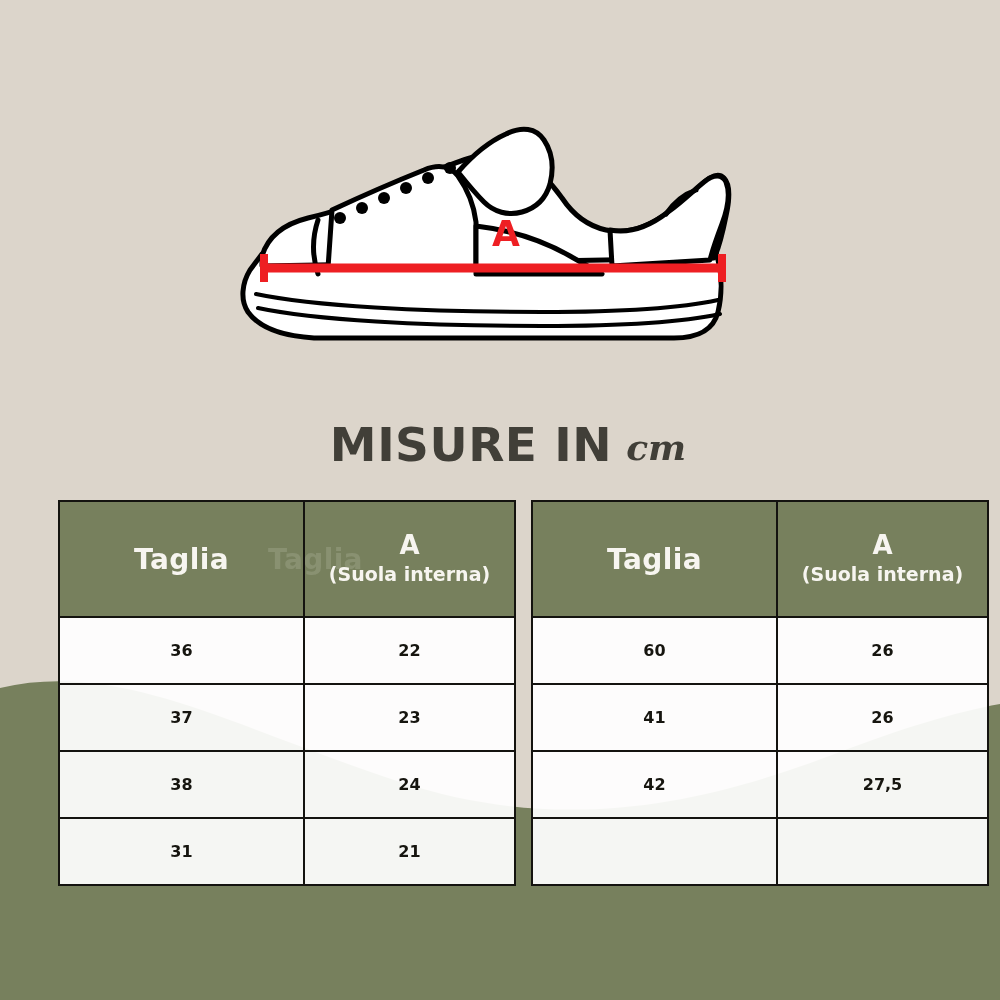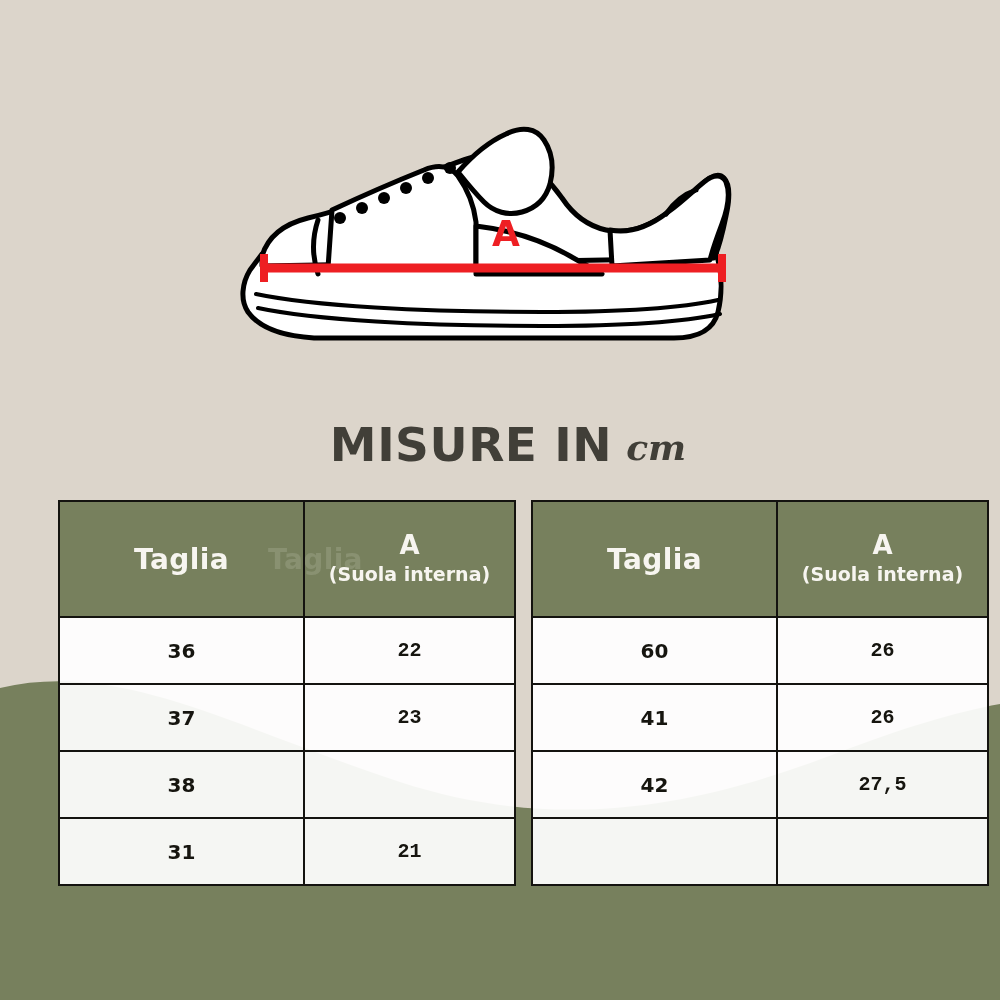--- a/index.html
+++ b/index.html
@@ -160,25 +160,25 @@
     box-sizing: border-box;
   }
   .tr:last-child { border-bottom: none; }
   .td {
     display: flex;
     align-items: center;
     justify-content: center;
     box-sizing: border-box;
     font-family: "DejaVu Sans", sans-serif;
     font-weight: bold;
-    font-size: 20px;
+    font-size: 16px;
     color: #16150f;
   }
   .td.col-size { width: 245px; border-right: 2px solid #14130f; }
-  .td.col-meas { flex: 1 1 auto; font-family: Liberation Mono, monospace; }
+  .td.col-meas { flex: 1 1 auto; }
 </style>
 </head>
 <body>
 
 <div id="canvas">
 
   <svg class="bg-wave" viewBox="0 0 1000 1000" preserveAspectRatio="none">
     <path d="M0,688 C120,660 230,726 400,782 C560,834 700,806 840,752 C900,729 955,712 1000,704 L1000,1000 L0,1000 Z" fill="#77805d"></path>
   </svg>
 
@@ -273,20 +273,21 @@
       <div class="tr">
         <div class="td col-size">36</div>
         <div class="td col-meas">22</div>
       </div>
       <div class="tr">
         <div class="td col-size">37</div>
         <div class="td col-meas">23</div>
       </div>
       <div class="tr">
         <div class="td col-size">38</div>
+        <div class="td col-meas">24</div>
       </div>
       <div class="tr">
         <div class="td col-size">31</div>
         <div class="td col-meas">21</div>
       </div>
     </div>
   </div>
 
   <div class="size-table" id="table-right">
     <div class="thead-row">

